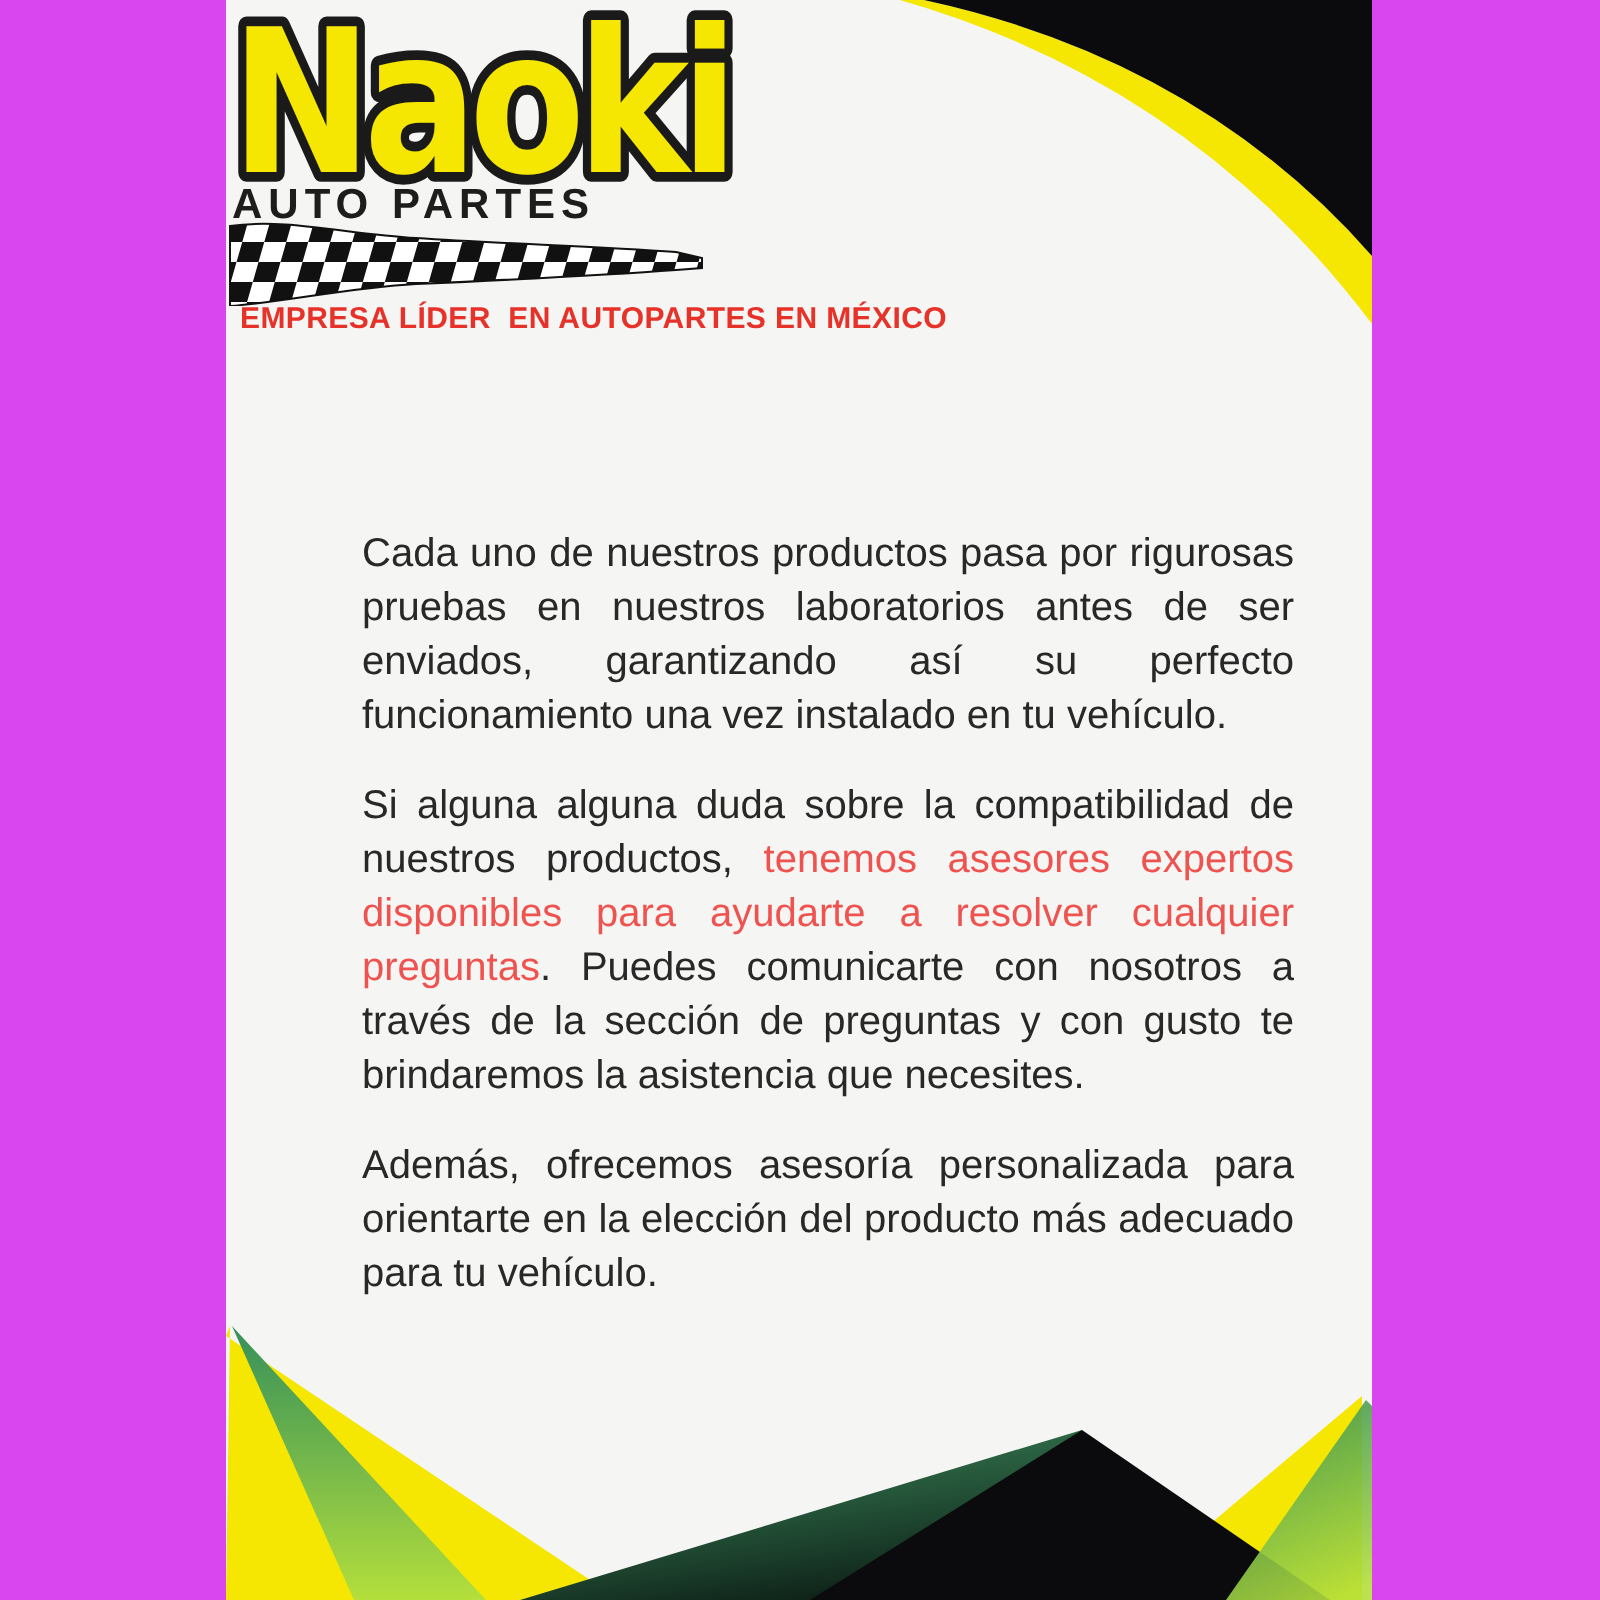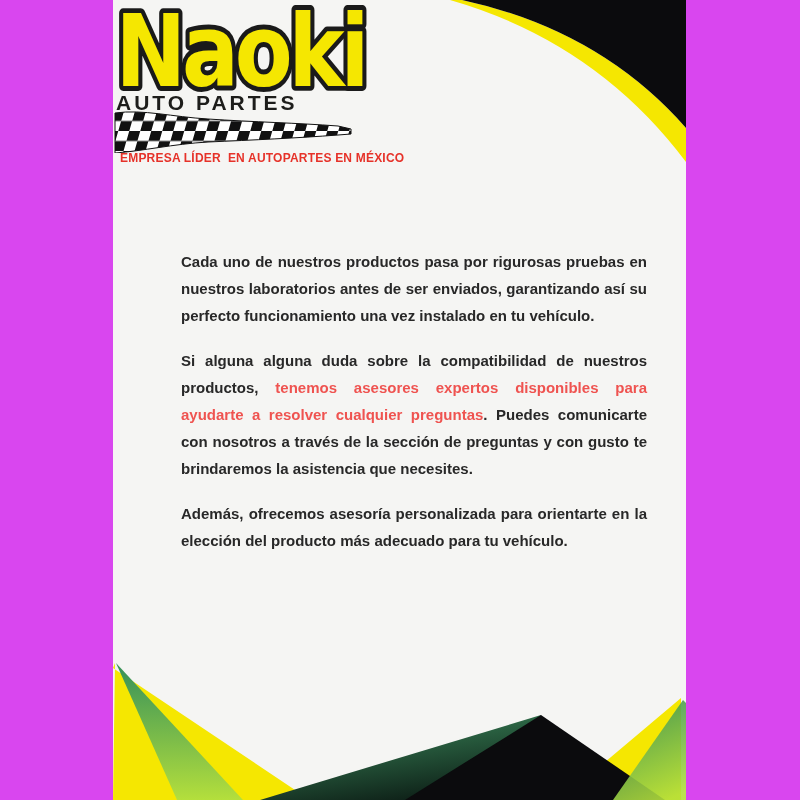--- a/index.html
+++ b/index.html
@@ -24,32 +24,32 @@
     fill:var(--brand-yellow,#f5e701);
     stroke:#1a1a1a;stroke-width:10px;stroke-linejoin:round;paint-order:stroke fill;
   }
   .brand-subtitle{
     position:absolute;left:3px;top:91px;
     font-size:21px;font-weight:700;letter-spacing:3px;color:#1d1d1b;white-space:pre;
   }
   .flag-svg{position:absolute;left:0px;top:111px;width:242px;height:42px;display:block;}
   .brand-tagline{
     position:absolute;left:7px;top:151px;
-    font-size:12px;font-weight:700;letter-spacing:0.2px;
+    font-size:15px;font-weight:700;letter-spacing:0.2px;
     color:var(--tagline-red,#e63229);white-space:pre;
   }
   
   .section-heading{
     position:absolute;left:68px;top:196px;
     font-size:29px;font-weight:700;letter-spacing:0.5px;
     color:var(--heading-red,#f24138);
   }
   .body-copy{
-    position:absolute;left:68px;top:248px;width:466px;
-    font-size:15px;font-weight:700;line-height:27px;
+    position:absolute;left:68px;top:264px;width:466px;
+    font-size:20px;font-weight:400;line-height:27px;
     color:var(--body-text,#282828);text-align:justify;
   }
   .body-copy p{margin:0 0 18px 0;}
   .highlight{color:var(--highlight-red,#ef5350);}
   
   .bottom-svg{position:absolute;left:0;bottom:0;width:573px;height:150px;display:block;}
   .fill-green-grad{fill:url(#gGreenL);}
   .fill-teal-grad{fill:url(#gTeal);}
   .fill-green-grad-r{fill:url(#gGreenR);opacity:0.9;}
   .stopA{stop-color:var(--green-dark,#35905a);}

